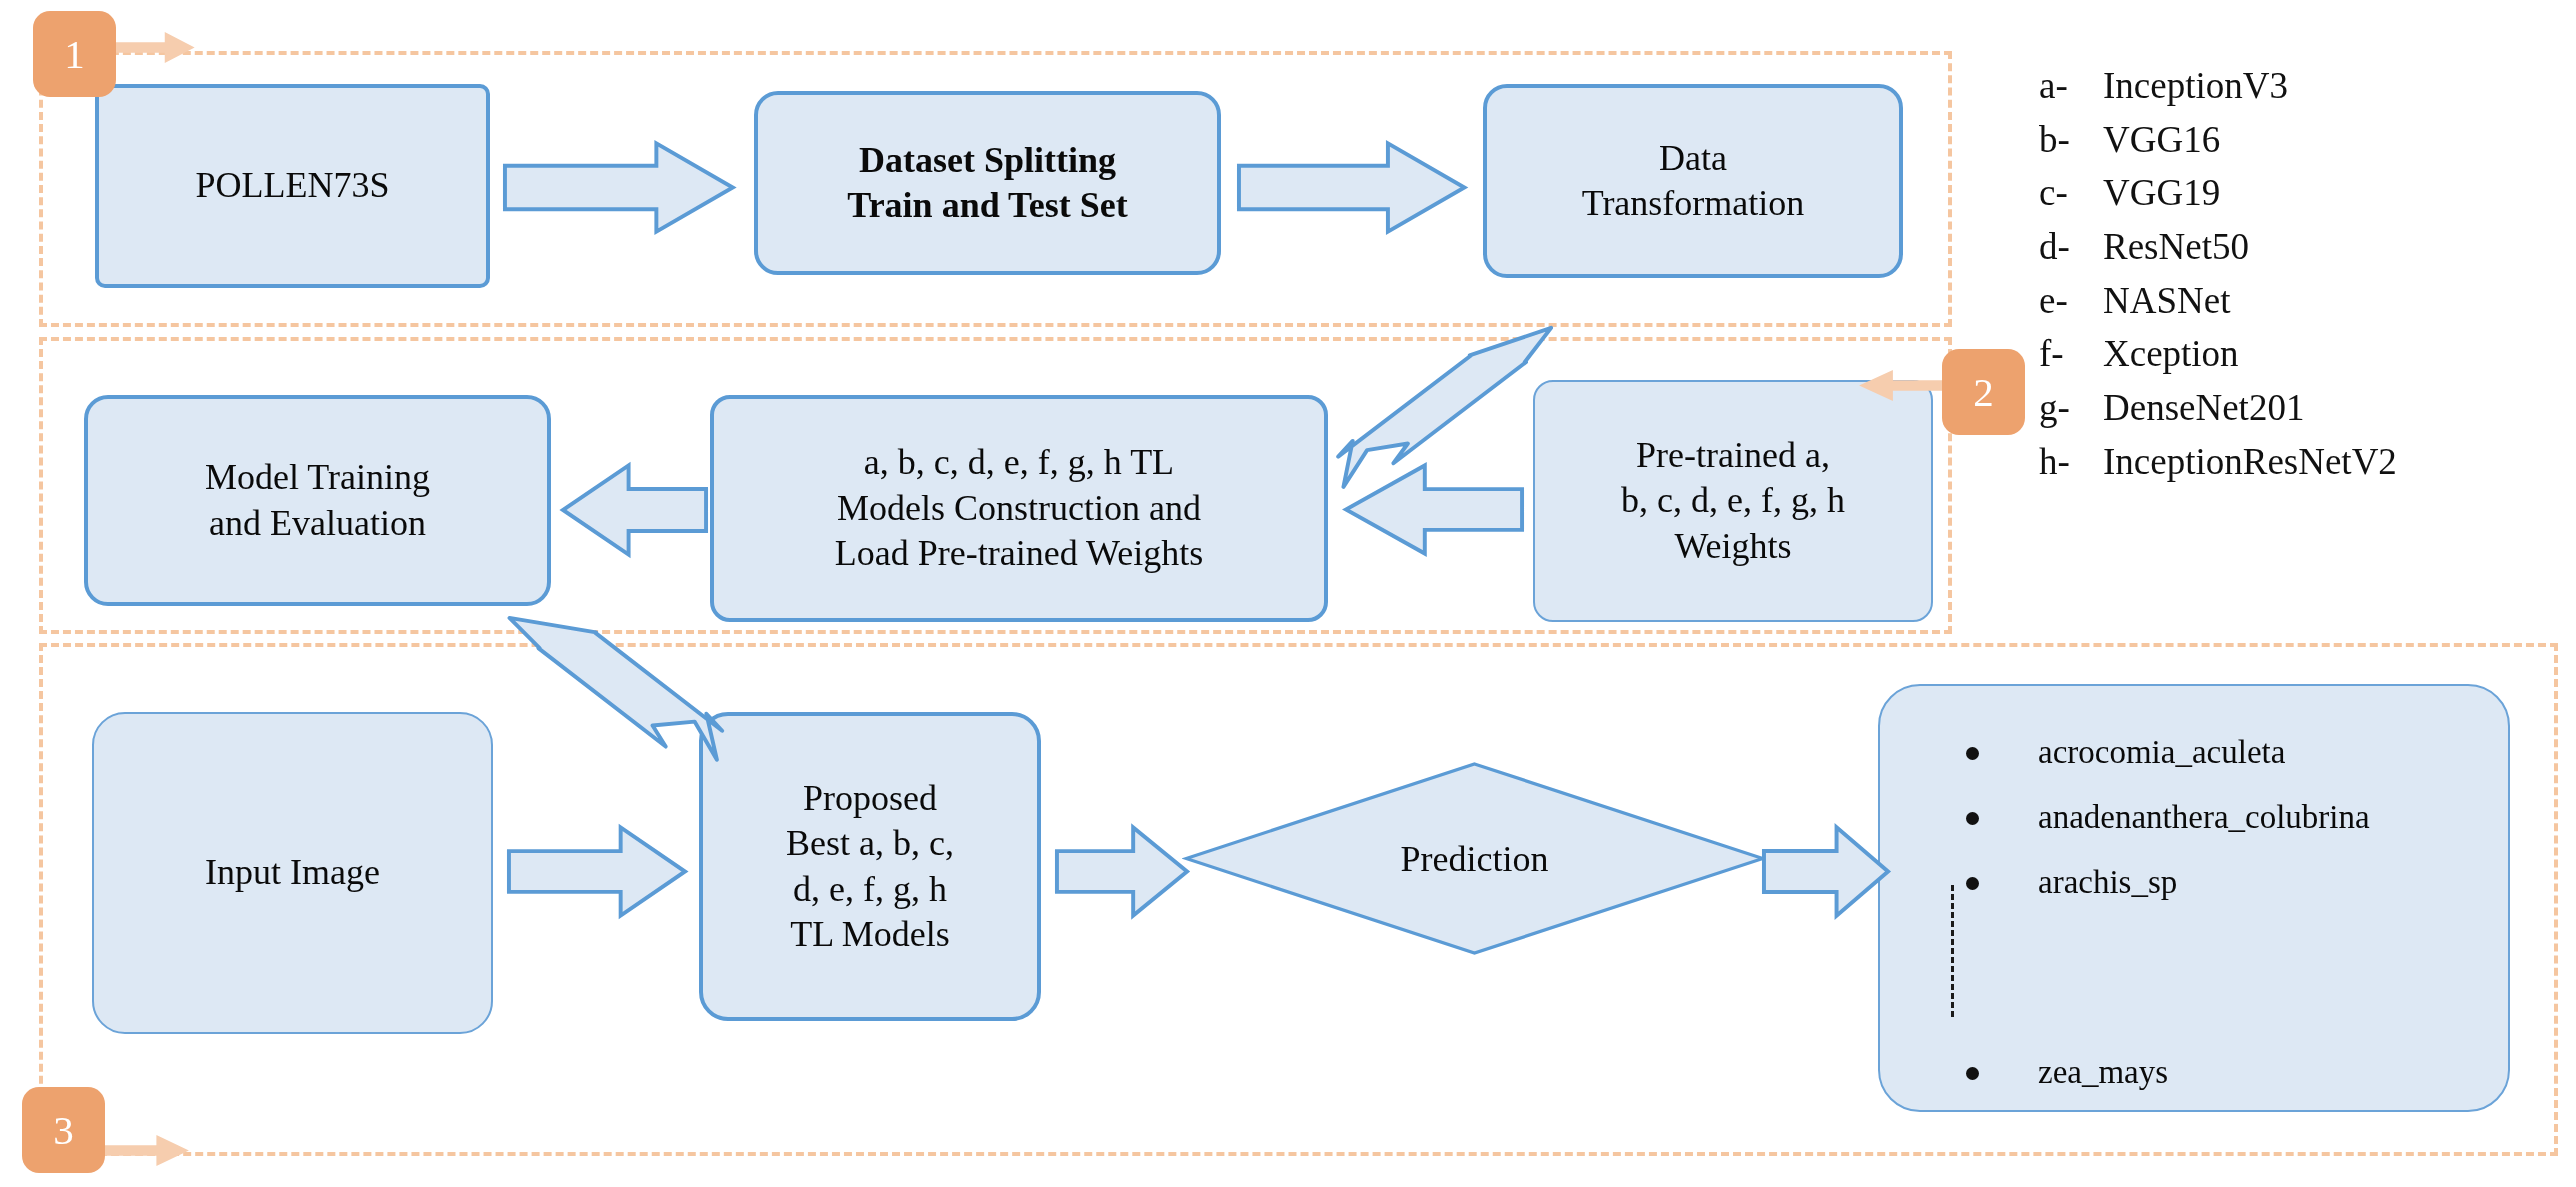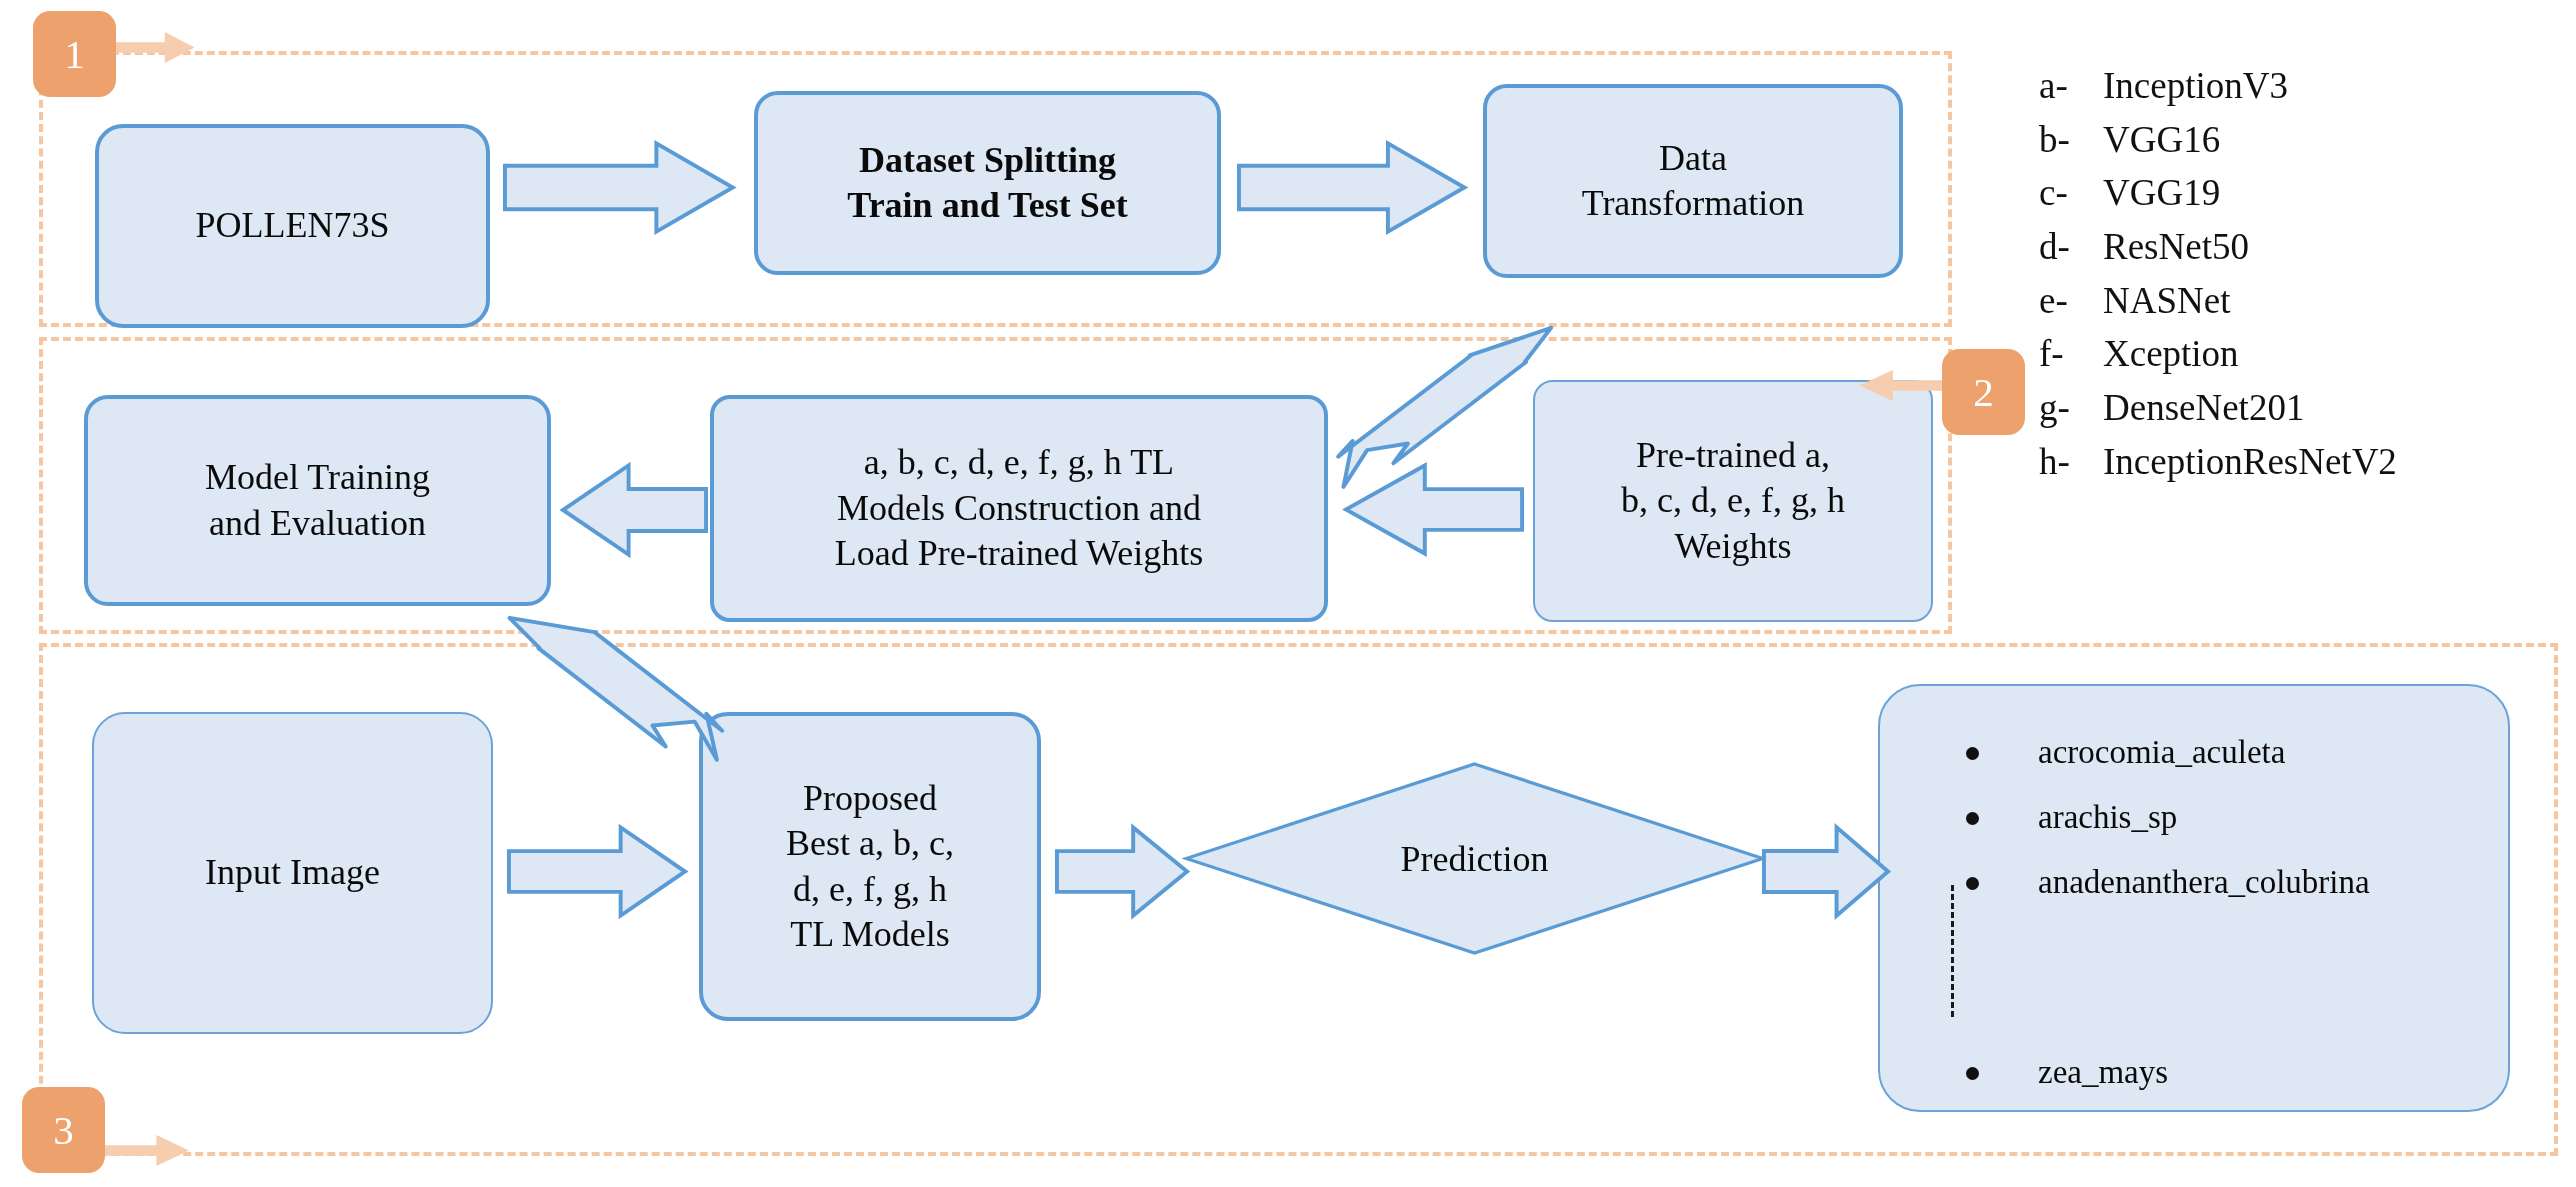--- a/index.html
+++ b/index.html
@@ -64,21 +64,21 @@
     font-size:36px;
     line-height:1.26;
     color:#0a0a0a;
     padding:6.6px 14.5px;
     z-index:3;
   }
   .node.thin{border-width:2px;border-color:#6ba3d8;}
   .node .txt{display:block;white-space:pre-line;}
 
   
-  .n-pollen   {left:95px;  top:84px;  width:395px;  height:204px; border-radius:28px;margin-top:40px;}
+  .n-pollen   {left:95px;  top:84px;  width:395px;  height:204px; border-radius:10px;}
   .n-split    {left:754px; top:91px;  width:467px;  height:184px;font-weight:bold;}
   .n-datatr   {left:1483px; top:84px;  width:420px;  height:194px;}
   .n-modeltr  {left:84px;  top:395px;  width:467px;  height:211px;align-items:center;}
   .n-construct{left:710px; top:395px;  width:618px;  height:227px; border-radius:20px;}
   .n-weights  {left:1533px; top:380px;  width:400px;  height:242px; border-radius:20px;}
   .n-input    {left:92px;  top:712px; width:401px;  height:322px; border-radius:33px;}
   .n-best     {left:699px; top:712px; width:342px;  height:309px; border-radius:29px;}
   .n-list     {left:1878px; top:684px; width:632px;  height:428px; border-radius:42px;
                display:block;padding:38px 0 0 0;}
 
@@ -264,22 +264,22 @@
     <span class="dtext">Prediction</span>
   </div>
 
   <svg class="barrow a-pred-list" viewBox="0 0 200 150">
     <path d="M6,44 L116,44 L116,8 L194,75 L116,142 L116,106 L6,106 Z" fill="#dde8f4" stroke="#5b9bd5" stroke-width="6"></path>
   </svg>
 
   <div class="node n-list thin">
     <ul class="bullets">
       <li>acrocomia_aculeta</li>
+      <li>anadenanthera_colubrina</li>
       <li>arachis_sp</li>
-      <li>anadenanthera_colubrina</li>
       <li style="margin-top:157px;font-family:Liberation Serif, serif;">zea_mays</li>
     </ul>
   </div>
   <div class="vdots"></div>
 
   <div class="legend">
     <div class="legend-row">
       <span class="legend-key">a-</span>
       <span class="legend-val">InceptionV3</span>
     </div>

